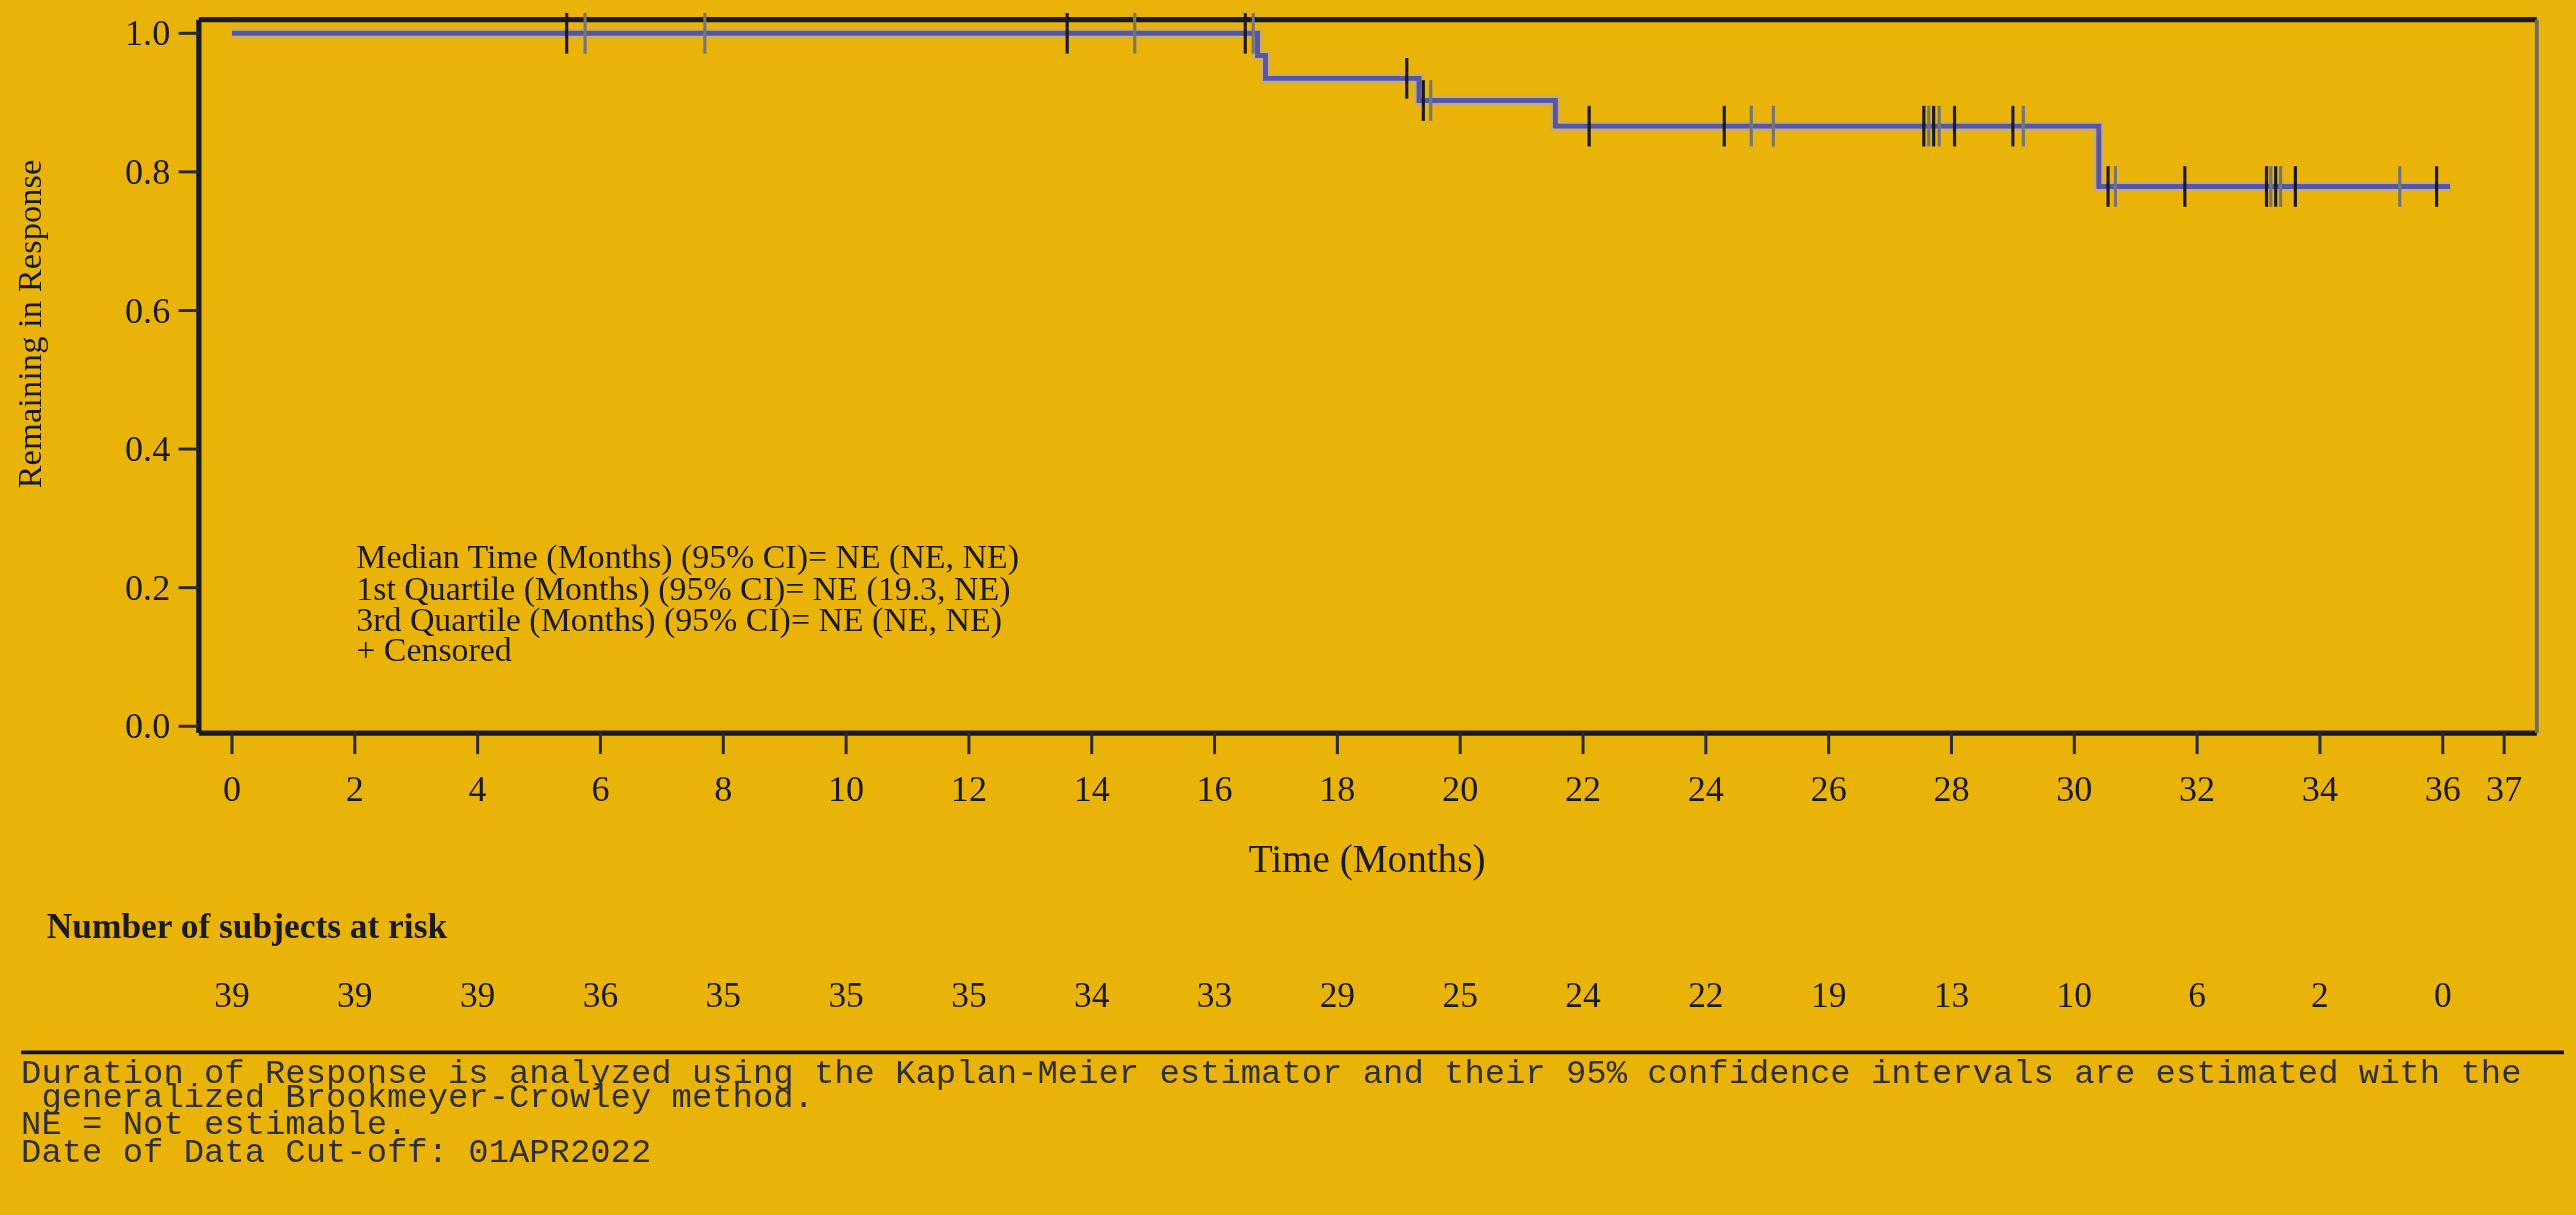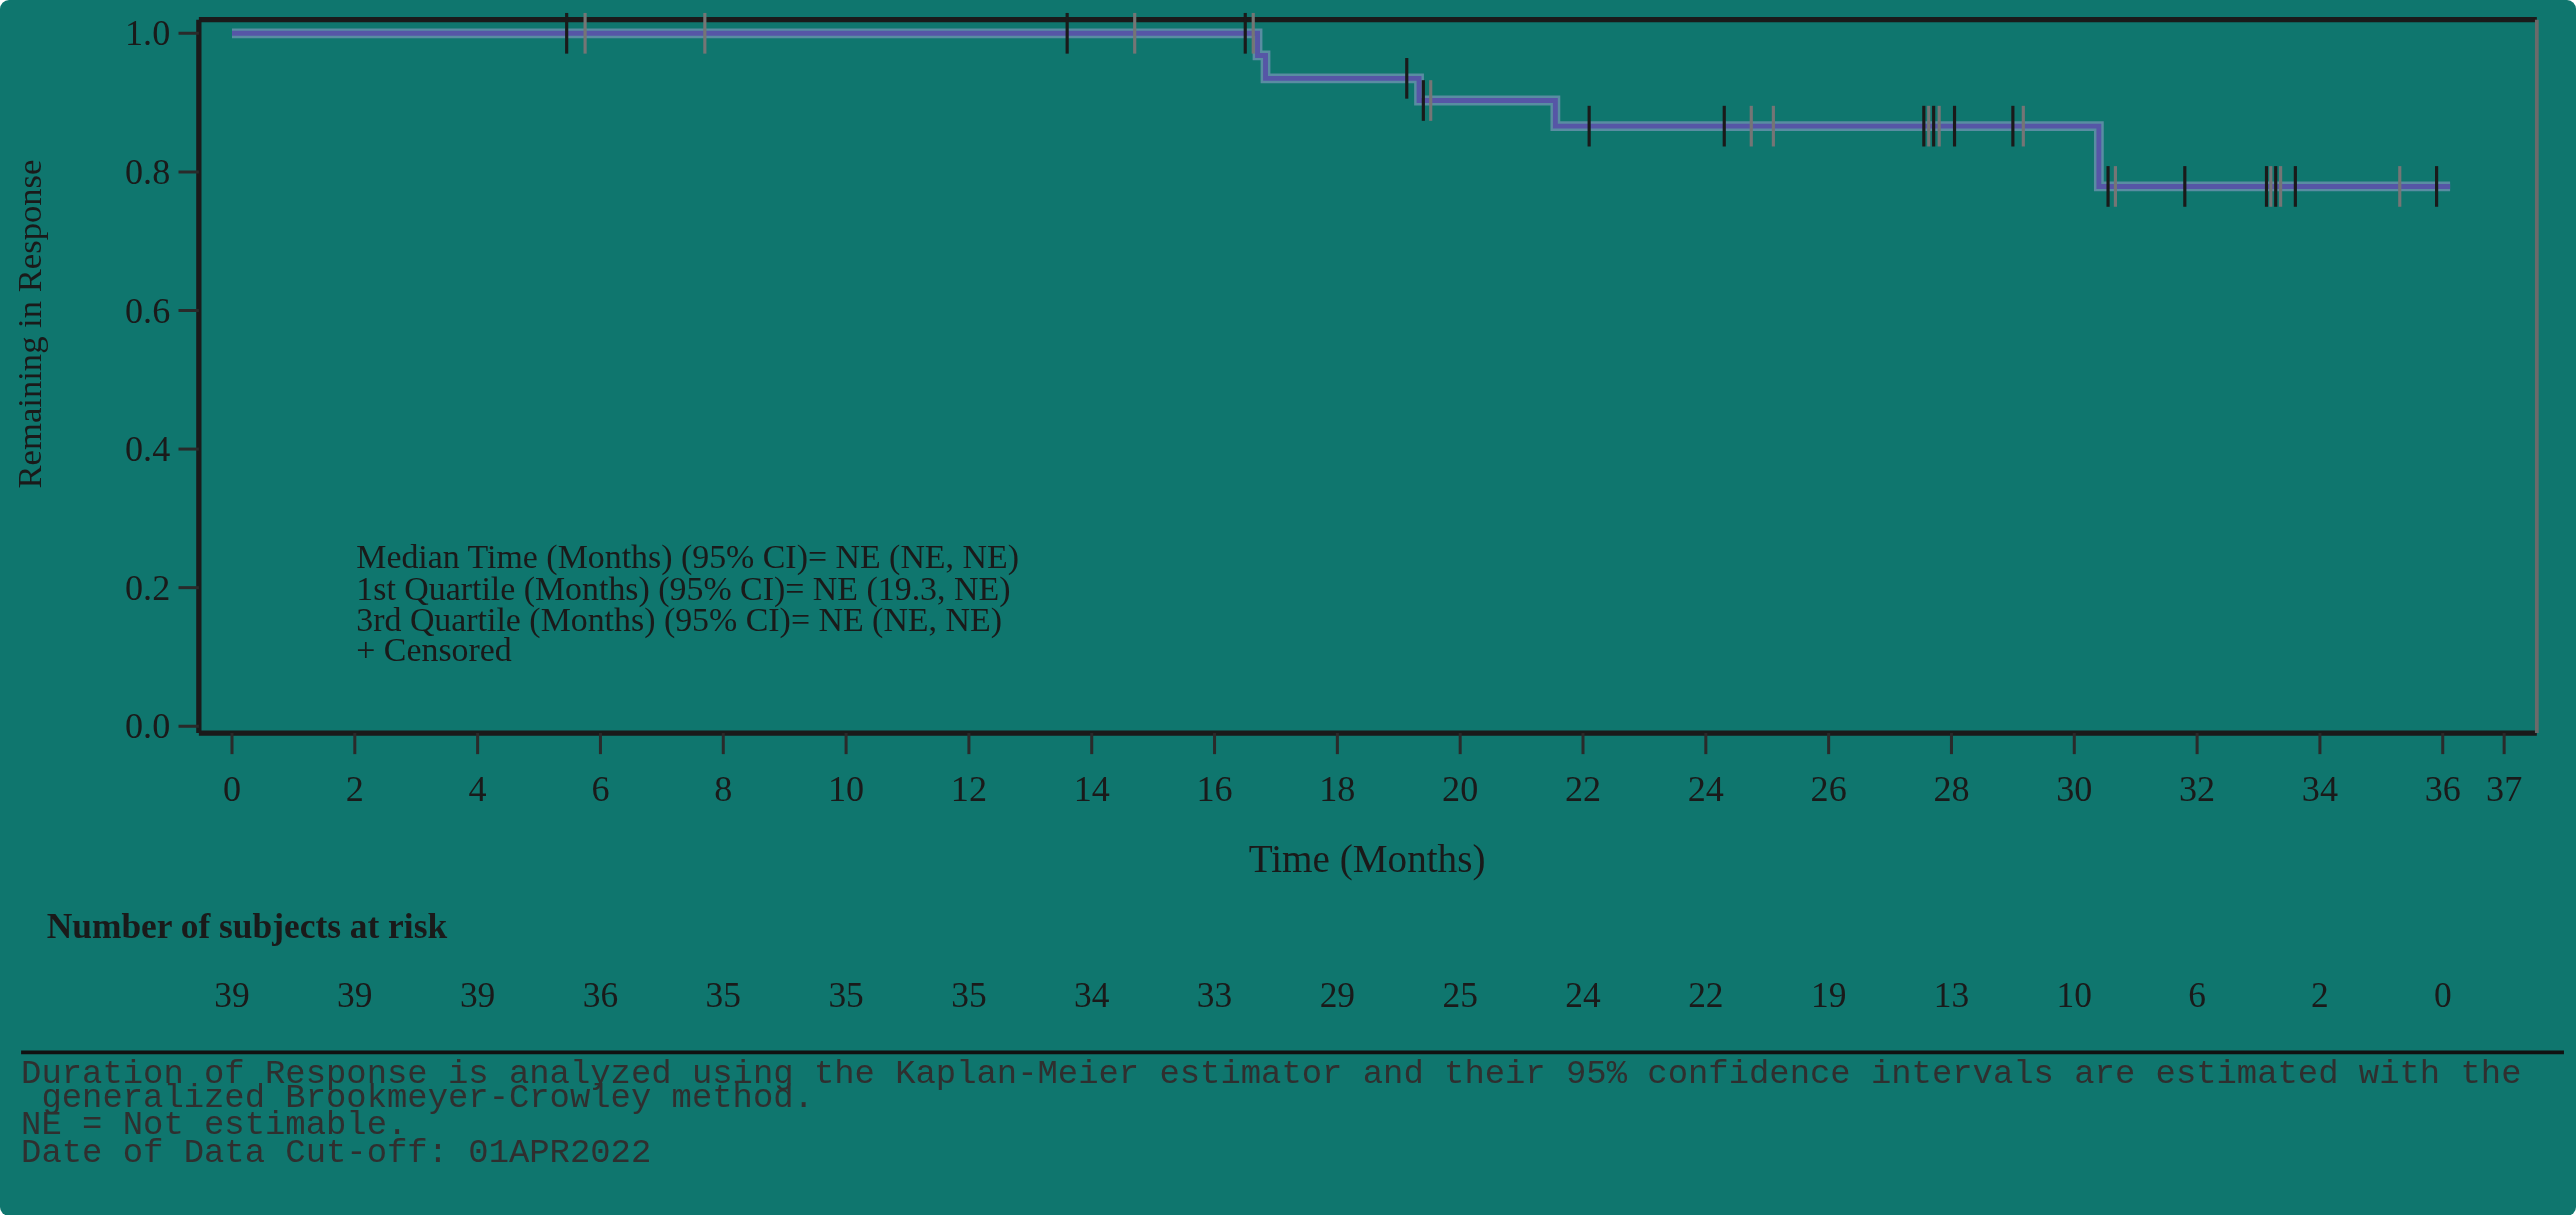--- a/index.html
+++ b/index.html
@@ -1,17 +1,17 @@
 <!DOCTYPE html>
 <html style="font-size:12px"><head>
 <meta charset="utf-8">
 <style>
   html,body{margin:0;padding:0;background:#ffffff;}
-  #canvas{position:relative;width:2576px;height:1216px;background:#0f766e;overflow:hidden;
-          font-family:"Liberation Serif","DejaVu Serif",serif;border-radius:9px;}
+  #canvas{position:relative;width:2576px;height:1216px;background:#eab308;overflow:hidden;
+          font-family:"Liberation Serif","DejaVu Serif",serif;}
   svg text{white-space:pre;}
 </style>
 </head>
 <body>
 
 <div id="canvas">
   <svg id="plot" width="2576" height="1216" viewBox="0 0 3420 1614" xmlns="http://www.w3.org/2000/svg">
       <line x1="264" y1="26" x2="3368" y2="26" stroke="#1A1A1A" stroke-width="7"></line>
       <line x1="264" y1="26" x2="264" y2="973" stroke="#1A1A1A" stroke-width="7"></line>
       <line x1="264" y1="973" x2="3368" y2="973" stroke="#1A1A1A" stroke-width="7"></line>

